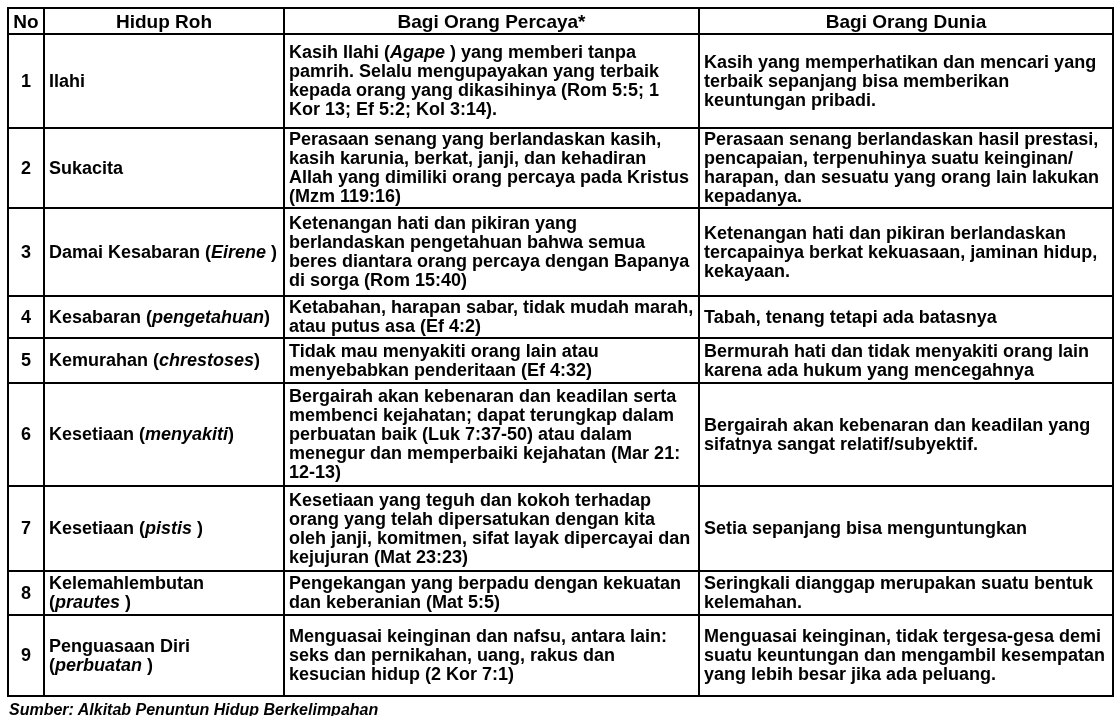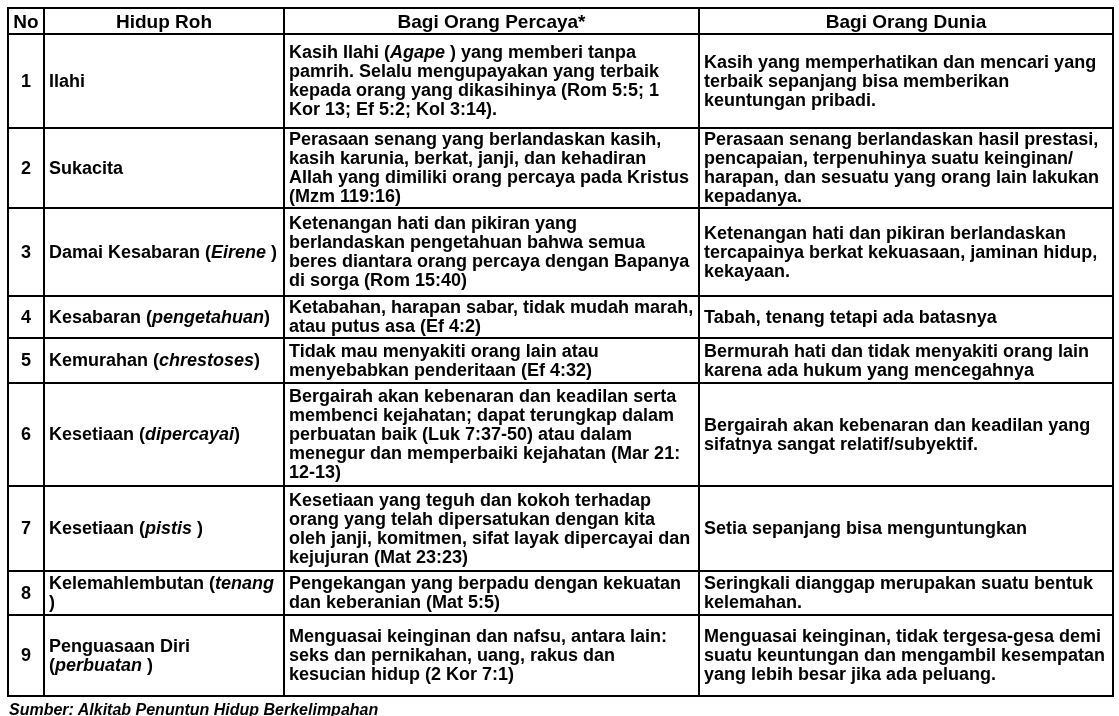--- a/index.html
+++ b/index.html
@@ -110,35 +110,35 @@
 
   <tr>
     <td class="col-no">5</td>
     <td class="col-buah"><span>Kemurahan (</span><span class="it">chrestoses</span><span>)</span></td>
     <td class="col-percaya"><span>Tidak mau menyakiti orang lain atau menyebabkan penderitaan (Ef 4:32)</span></td>
     <td class="col-dunia"><span>Bermurah hati dan tidak menyakiti orang lain karena ada hukum yang mencegahnya</span></td>
   </tr>
 
   <tr>
     <td class="col-no">6</td>
-    <td class="col-buah"><span>Kesetiaan (</span><span class="it">dipercayai</span><span>)</span></td>
+    <td class="col-buah"><span>Kesetiaan (</span><span class="it">menyakiti</span><span>)</span></td>
     <td class="col-percaya"><span>Bergairah akan kebenaran dan keadilan serta membenci kejahatan; dapat terungkap dalam perbuatan baik (Luk 7:37-50) atau dalam menegur dan memperbaiki kejahatan (Mar 21: 12-13)</span></td>
     <td class="col-dunia"><span>Bergairah akan kebenaran dan keadilan yang sifatnya sangat relatif/subyektif.</span></td>
   </tr>
 
   <tr>
     <td class="col-no">7</td>
     <td class="col-buah"><span>Kesetiaan (</span><span class="it">pistis </span><span>)</span></td>
     <td class="col-percaya"><span>Kesetiaan yang teguh dan kokoh terhadap orang yang telah dipersatukan dengan kita oleh janji, komitmen, sifat layak dipercayai dan kejujuran (Mat 23:23)</span></td>
     <td class="col-dunia"><span>Setia sepanjang bisa menguntungkan</span></td>
   </tr>
 
   <tr>
     <td class="col-no">8</td>
-    <td class="col-buah"><span>Kelemahlembutan (</span><span class="it">tenang </span><span>)</span></td>
+    <td class="col-buah"><span>Kelemahlembutan (</span><span class="it">prautes </span><span>)</span></td>
     <td class="col-percaya"><span>Pengekangan yang berpadu dengan kekuatan dan keberanian (Mat 5:5)</span></td>
     <td class="col-dunia"><span>Seringkali dianggap merupakan suatu bentuk kelemahan.</span></td>
   </tr>
 
   <tr>
     <td class="col-no">9</td>
     <td class="col-buah"><span>Penguasaan Diri (</span><span class="it">perbuatan </span><span>)</span></td>
     <td class="col-percaya"><span>Menguasai keinginan dan nafsu, antara lain: seks dan pernikahan, uang, rakus dan kesucian hidup (2 Kor 7:1)</span></td>
     <td class="col-dunia"><span>Menguasai keinginan, tidak tergesa-gesa demi suatu keuntungan dan mengambil kesempatan yang lebih besar jika ada peluang.</span></td>
   </tr>

